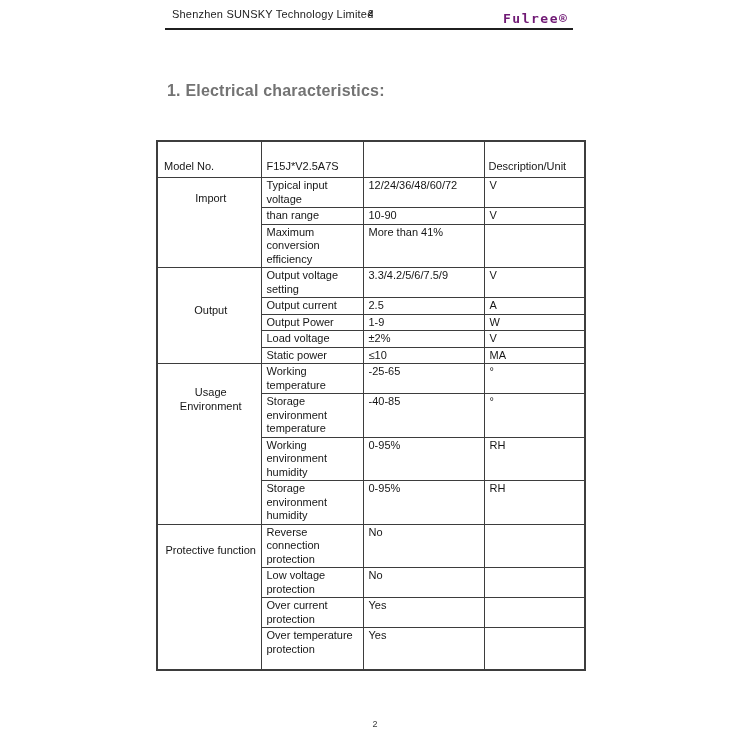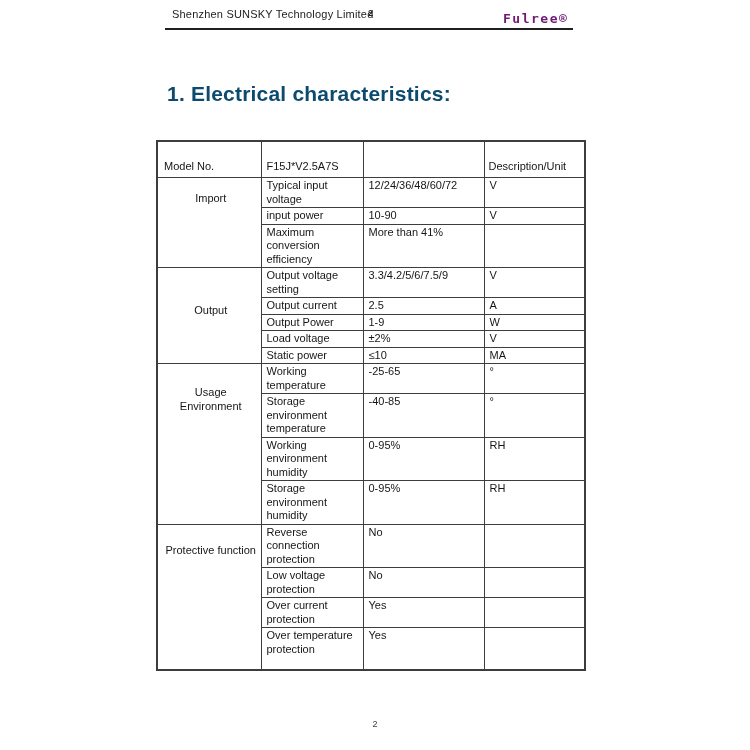--- a/index.html
+++ b/index.html
@@ -18,22 +18,22 @@
   .brand {
     position:absolute; left:503px; top:11px; font-size:13px; font-weight:bold;
     font-family:"DejaVu Sans Mono", monospace; letter-spacing:1.5px; color:#701a75;
     white-space:nowrap;
   }
   .header-rule {
     position:absolute; left:165px; top:28px; width:408px; height:2px;
     background:#1f1f1f;
   }
   .doc-title {
-    position:absolute; left:167px; top:82px; font-size:21px; font-weight:bold;
-    color:#0c4a6e; letter-spacing:0.2px; white-space:nowrap;
+    position:absolute; left:167px; top:82px; font-size:16px; font-weight:bold;
+    color:#737373; letter-spacing:0.2px; white-space:nowrap;
   }
   table.spec-table {
     position:absolute; left:156px; top:140px; width:428px;
     border-collapse:collapse; table-layout:fixed;
     border:2px solid #3d3d3d;
     font-size:11px; line-height:13.5px; color:#161616;
   }
   table.spec-table td {
     border:1px solid #3d3d3d; vertical-align:top;
     padding:1px 2px 1px 5px; overflow:hidden; word-wrap:break-word;
@@ -73,21 +73,21 @@
         <td></td>
         <td style="padding-left:4px">Description/Unit</td>
       </tr>
     <tr style="height: 30px;">
           <td class="group-cell" rowspan="3" style="padding-top: 14px;">Import</td>
           <td class="cell-param">Typical input voltage</td>
           <td class="cell-value">12/24/36/48/60/72</td>
           <td class="cell-unit">V</td>
         </tr>
         <tr style="height: 15px;">
-          <td class="cell-param">input power</td>
+          <td class="cell-param">than range</td>
           <td class="cell-value">10-90</td>
           <td class="cell-unit">V</td>
         </tr>
         <tr style="height: 42px; margin-top: 24px;">
           <td class="cell-param">Maximum conversion efficiency</td>
           <td class="cell-value">More than 41%</td>
           <td class="cell-unit"></td>
         </tr>
         <tr style="height: 30px;">
           <td class="group-cell" rowspan="5" style="padding-top: 36px;">Output</td>

